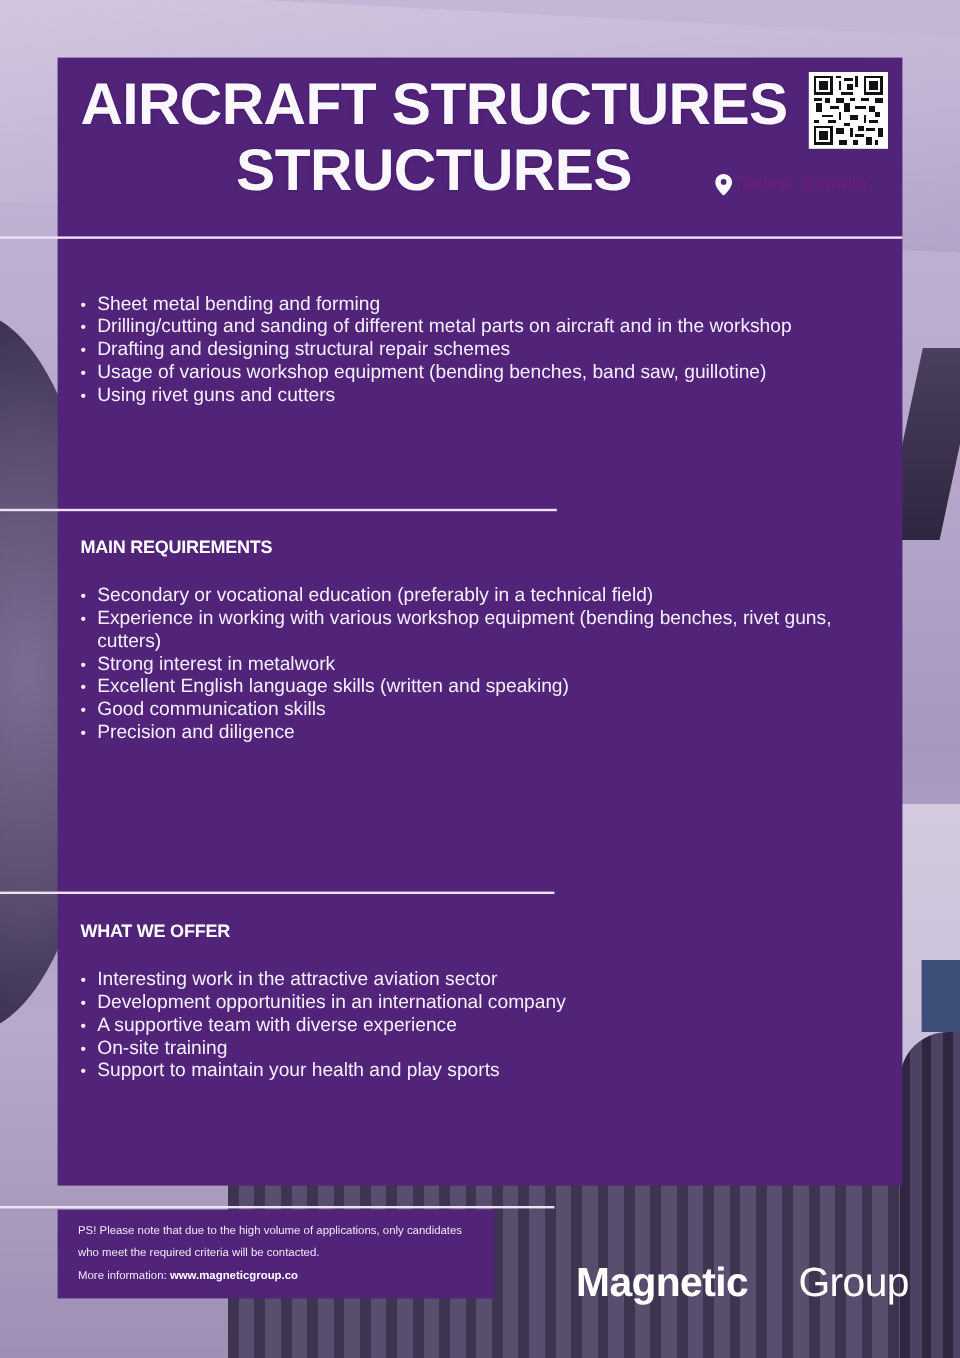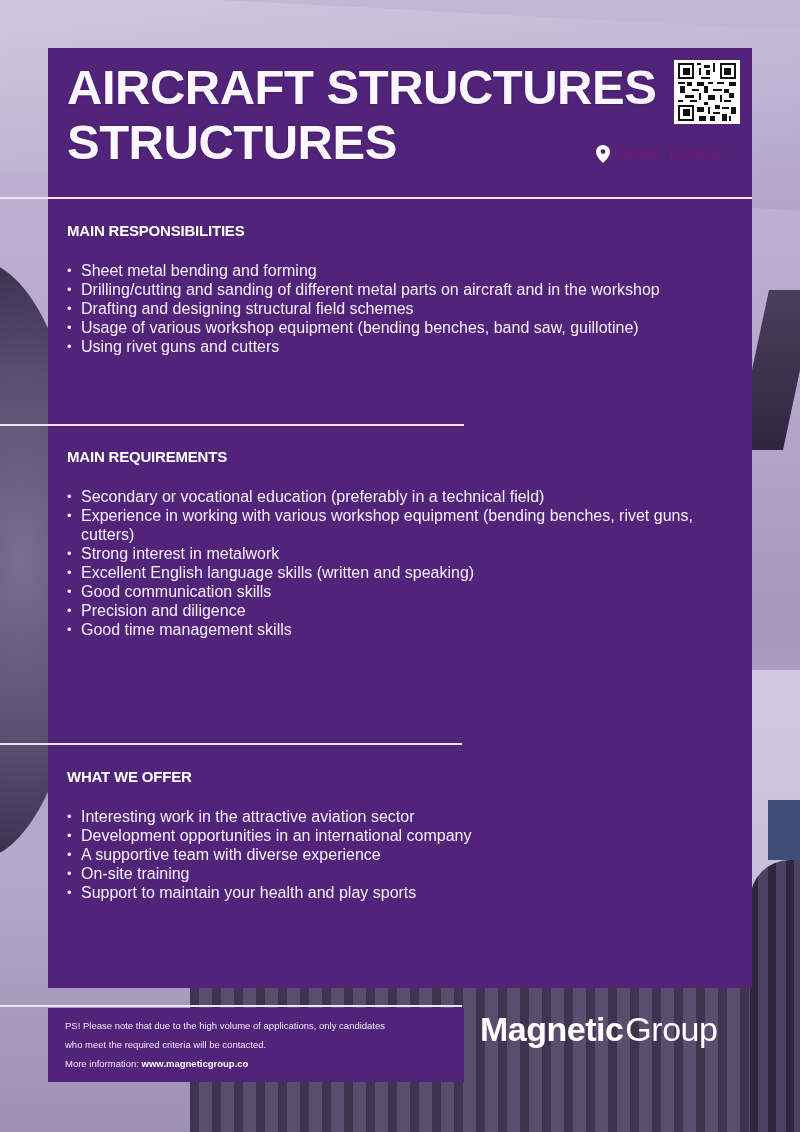--- a/index.html
+++ b/index.html
@@ -25,36 +25,36 @@
     .bg .tire { position: absolute; left: 190px; top: 960px; width: 600px; height: 200px;
       background: repeating-linear-gradient(90deg, #3e3450 0 9px, #5a4e6e 9px 22px); border-radius: 30px 30px 0 0; }
     .bg .tire2 { position: absolute; right: -20px; top: 860px; width: 70px; height: 300px;
       background: repeating-linear-gradient(90deg, #2f263f 0 8px, #4d4262 8px 18px); border-radius: 40px 0 0 0; }
 
     .panel { position: absolute; left: 48px; top: 48px; width: 704px; height: 940px; background: #51247a; }
     .rule { position: absolute; height: 2px; background: #ece3f5; }
 
     .title { position: absolute; left: 67px; top: 60px; margin: 0;
       color: #fbf7ff; font-weight: 700; font-size: 49px; line-height: 55px; letter-spacing: -0.5px;
-      text-shadow: 0 0 2px rgba(40,10,70,.6); }
+      text-shadow: 0 0 2px rgba(40,10,70,.6); text-align: center; }
     .qr { position: absolute; left: 674px; top: 60px; width: 66px; height: 64px; background: #fff; padding: 3px; box-sizing: border-box; }
     .location { position: absolute; left: 596px; top: 145px; color: #701a75; font-size: 16px; display: flex; align-items: center; gap: 5px; }
     .pin { width: 14px; height: 18px; }
 
     .section { position: absolute; left: 67px; color: #ffffff; }
     .section h2 { margin: 0; font-size: 15px; font-weight: 700; letter-spacing: -0.2px; }
     .section ul { list-style: none; margin: 22px 0 0 0; padding: 0; }
     .section li { position: relative; padding-left: 14px; font-size: 16px; line-height: 19px; color: #f4effa; }
     .section li::before { content: "•"; position: absolute; left: 0; top: 0; font-size: 13px; }
 
-    .note { position: absolute; left: 48px; top: 1008px; width: 416px; height: 74px; background: #51247a; }
+    .note { position: absolute; left: 48px; top: 1008px; width: 364px; height: 74px; background: #51247a; }
     .note p { margin: 0; position: absolute; left: 17px; font-size: 9.5px; color: #efe8f7; }
     .note b { font-weight: 700; color: #fff; }
 
-    .logo { position: absolute; left: 480px; top: 1010px; color: #fff; font-size: 34px; letter-spacing: -0.5px; display: flex; align-items: baseline; }
+    .logo { position: absolute; left: 480px; top: 1050px; color: #fff; font-size: 34px; letter-spacing: -0.5px; display: flex; align-items: baseline; gap: 40px; }
     .logo .a { font-weight: 700; }
     .logo .b { font-weight: 400; margin-left: 2px; }
   </style>
 </head>
 <body>
 
 <div class="bg">
   <div class="sky"></div>
   <div class="wing"></div>
   <div class="engine"></div>
@@ -128,42 +128,40 @@
   <svg class="pin" viewBox="0 0 14 18">
     <path d="M7 0C3.1 0 0 3.1 0 7c0 5 7 11 7 11s7-6 7-11C14 3.1 10.9 0 7 0z" fill="#fff"></path>
     <circle cx="7" cy="6.6" r="2.4" fill="#51247a"></circle>
   </svg>
   <span>Tallinn, Estonia</span>
 </div>
 
 <div class="rule" style="left:0; top:197px; width:752px;"></div>
 
 <section class="section" style="top:222px;">
-  <h2>MAIN RESPONSIBILITIES</h2>
   <ul>
     <li>Sheet metal bending and forming</li>
     <li>Drilling/cutting and sanding of different metal parts on aircraft and in the workshop</li>
-    <li>Drafting and designing structural field schemes</li>
+    <li>Drafting and designing structural repair schemes</li>
     <li>Usage of various workshop equipment (bending benches, band saw, guillotine)</li>
     <li>Using rivet guns and cutters</li>
   </ul>
 </section>
 
 <div class="rule" style="left:0; top:424px; width:464px;"></div>
 
 <section class="section" style="top:448px;">
   <h2>MAIN REQUIREMENTS</h2>
   <ul style="width:630px;">
     <li>Secondary or vocational education (preferably in a technical field)</li>
     <li>Experience in working with various workshop equipment (bending benches, rivet guns, cutters)</li>
     <li>Strong interest in metalwork</li>
     <li>Excellent English language skills (written and speaking)</li>
     <li>Good communication skills</li>
     <li>Precision and diligence</li>
-    <li>Good time management skills</li>
   </ul>
 </section>
 
 <div class="rule" style="left:0; top:743px; width:462px;"></div>
 
 <section class="section" style="top:768px;">
   <h2>WHAT WE OFFER</h2>
   <ul>
     <li>Interesting work in the attractive aviation sector</li>
     <li>Development opportunities in an international company</li>

